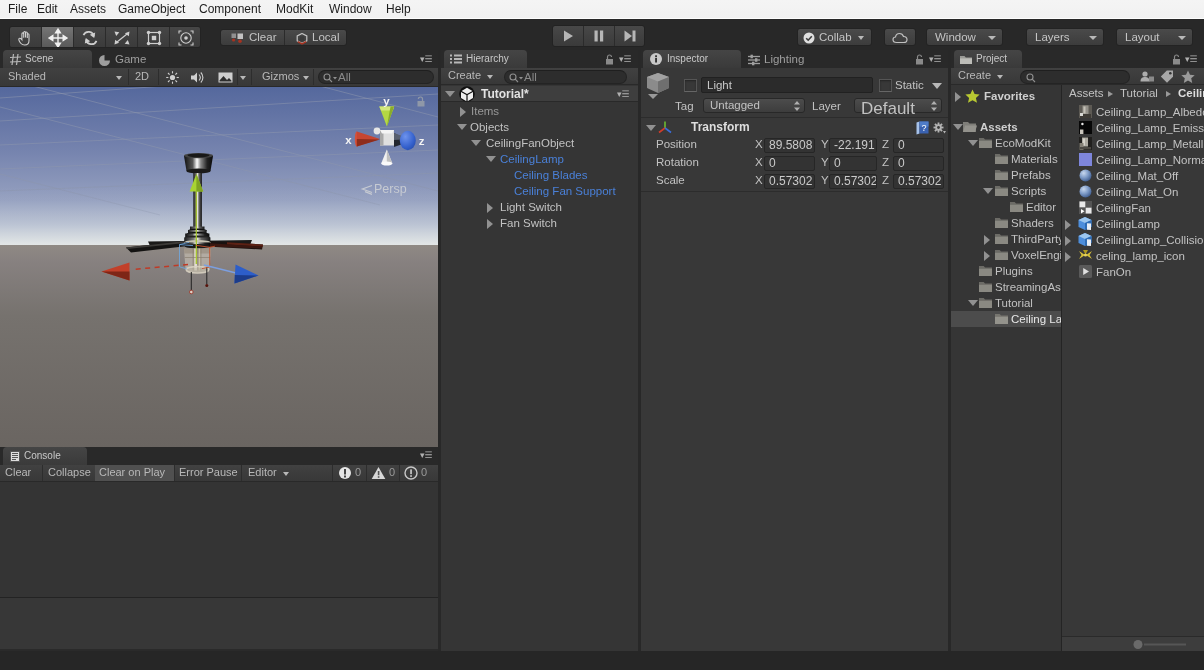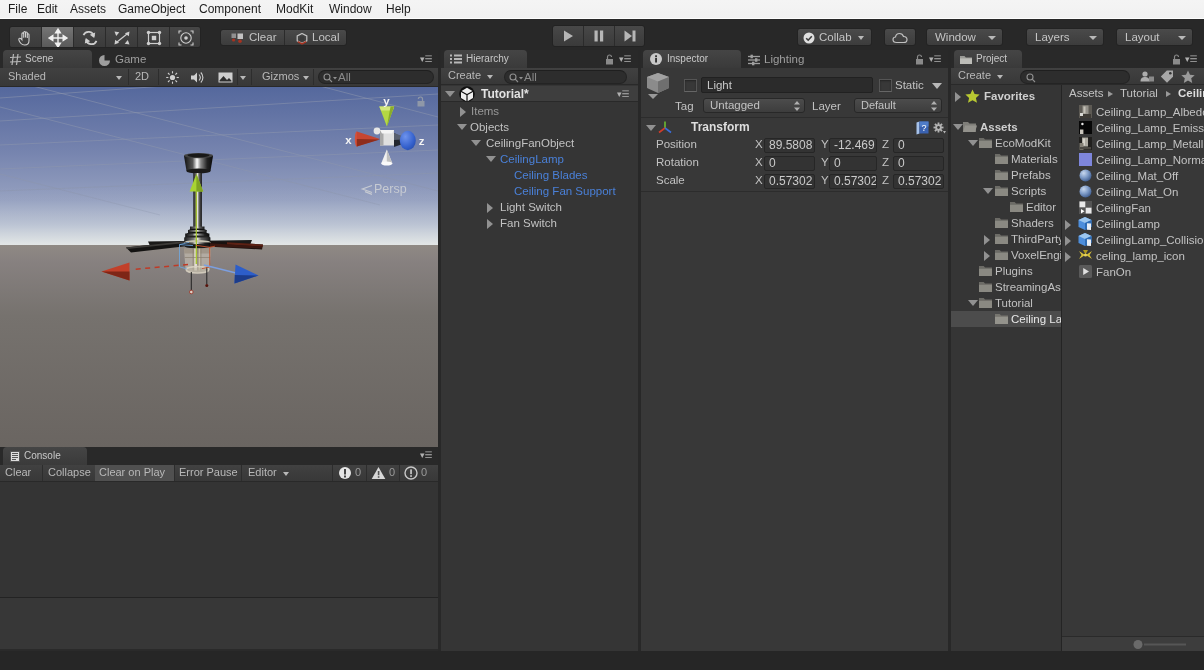--- a/index.html
+++ b/index.html
@@ -557,21 +557,21 @@
   <div class="ddarrow abs" style="left:291px;top:33px;border-left-width:5px;border-right-width:5px;border-top-width:6px;"></div>
   <div class="abs" style="left:34px;top:50px;color:#c2c2c2;font-size:11.5px;">Tag</div>
   <div class="abs" style="left:62px;top:48px;width:102px;height:15px;background:linear-gradient(#4c4c4c,#3d3d3d);border:1px solid #282828;border-radius:3px;">
     <div class="abs" style="left:6px;top:0px;color:#c2c2c2;font-size:11.5px;">Untagged</div>
     <svg class="abs" style="left:89px;top:2px;" width="8" height="10" viewBox="0 0 8 10">
       <path d="M4 0 L7 3.5 L1 3.5 Z M4 10 L1 6.5 L7 6.5 Z" fill="#b0b0b0"></path>
     </svg>
   </div>
   <div class="abs" style="left:171px;top:50px;color:#c2c2c2;font-size:11.5px;">Layer</div>
   <div class="abs" style="left:213px;top:48px;width:88px;height:15px;background:linear-gradient(#4c4c4c,#3d3d3d);border:1px solid #282828;border-radius:3px;">
-    <div class="abs" style="left:6px;top:0px;color:#c2c2c2;font-size:11px;">Default</div>
+    <div class="abs" style="left:6px;top:0px;color:#c2c2c2;font-size:17px;">Default</div>
     <svg class="abs" style="left:75px;top:2px;" width="8" height="10" viewBox="0 0 8 10">
       <path d="M4 0 L7 3.5 L1 3.5 Z M4 10 L1 6.5 L7 6.5 Z" fill="#b0b0b0"></path>
     </svg>
   </div>
 
   <div class="abs" style="left:0;top:67px;width:307px;height:19px;border-top:1px solid #2c2c2c;">
     <div class="fold folddown abs" style="left:5px;top:7px;"></div>
     <svg class="abs" style="left:17px;top:3px;" width="14" height="14" viewBox="0 0 14 14">
       <line x1="7" y1="7" x2="7" y2="0.5" stroke="#6dbb30" stroke-width="1.6"></line>
       <line x1="7" y1="7" x2="1" y2="11.5" stroke="#d03c2a" stroke-width="1.6"></line>
@@ -593,21 +593,21 @@
         <rect x="4.6" y="0.5" width="1.8" height="10" transform="rotate(-45 5.5 5.5)"></rect>
       </g>
       <circle cx="5.5" cy="5.5" r="1.4" fill="#3b3b3b"></circle>
       <path d="M10 9 L13 9 L11.5 11.5 Z" fill="#b4b4b4"></path>
     </svg>
   </div>
   <div class="abs" style="left:15px;top:88px;color:#c2c2c2;font-size:11.5px;">Position</div>
   <div class="abs" style="left:114px;top:88px;color:#c2c2c2;font-size:11.5px;">X</div>
   <div class="abs" style="left:123px;top:87.5px;width:51px;height:15px;background:#333333;border:1px solid #262626;border-radius:2px;color:#cacaca;font-size:12px;line-height:13px;padding-left:4px;overflow:hidden;">89.5808</div>
   <div class="abs" style="left:180px;top:88px;color:#c2c2c2;font-size:11.5px;">Y</div>
-  <div class="abs" style="left:188px;top:87.5px;width:48px;height:15px;background:#333333;border:1px solid #262626;border-radius:2px;color:#cacaca;font-size:12px;line-height:13px;padding-left:4px;overflow:hidden;">-12.469</div>
+  <div class="abs" style="left:188px;top:87.5px;width:48px;height:15px;background:#333333;border:1px solid #262626;border-radius:2px;color:#cacaca;font-size:12px;line-height:13px;padding-left:4px;overflow:hidden;">-22.191</div>
   <div class="abs" style="left:241px;top:88px;color:#c2c2c2;font-size:11.5px;">Z</div>
   <div class="abs" style="left:252px;top:87.5px;width:51px;height:15px;background:#333333;border:1px solid #262626;border-radius:2px;color:#cacaca;font-size:12px;line-height:13px;padding-left:4px;overflow:hidden;">0</div>
   <div class="abs" style="left:15px;top:106px;color:#c2c2c2;font-size:11.5px;">Rotation</div>
   <div class="abs" style="left:114px;top:106px;color:#c2c2c2;font-size:11.5px;">X</div>
   <div class="abs" style="left:123px;top:105.5px;width:51px;height:15px;background:#333333;border:1px solid #262626;border-radius:2px;color:#cacaca;font-size:12px;line-height:13px;padding-left:4px;overflow:hidden;">0</div>
   <div class="abs" style="left:180px;top:106px;color:#c2c2c2;font-size:11.5px;">Y</div>
   <div class="abs" style="left:188px;top:105.5px;width:48px;height:15px;background:#333333;border:1px solid #262626;border-radius:2px;color:#cacaca;font-size:12px;line-height:13px;padding-left:4px;overflow:hidden;">0</div>
   <div class="abs" style="left:241px;top:106px;color:#c2c2c2;font-size:11.5px;">Z</div>
   <div class="abs" style="left:252px;top:105.5px;width:51px;height:15px;background:#333333;border:1px solid #262626;border-radius:2px;color:#cacaca;font-size:12px;line-height:13px;padding-left:4px;overflow:hidden;">0</div>
   <div class="abs" style="left:15px;top:124px;color:#c2c2c2;font-size:11.5px;">Scale</div>

